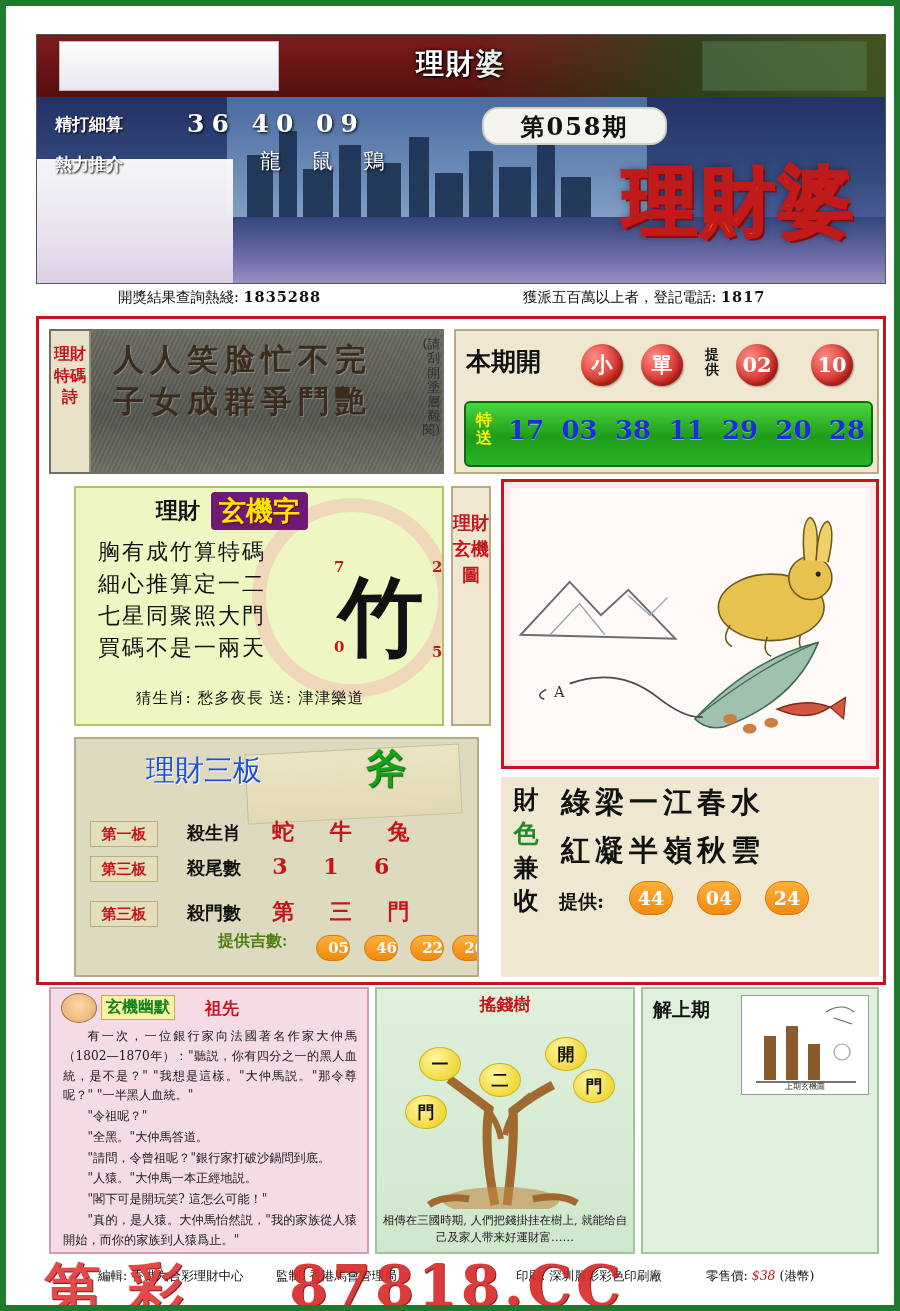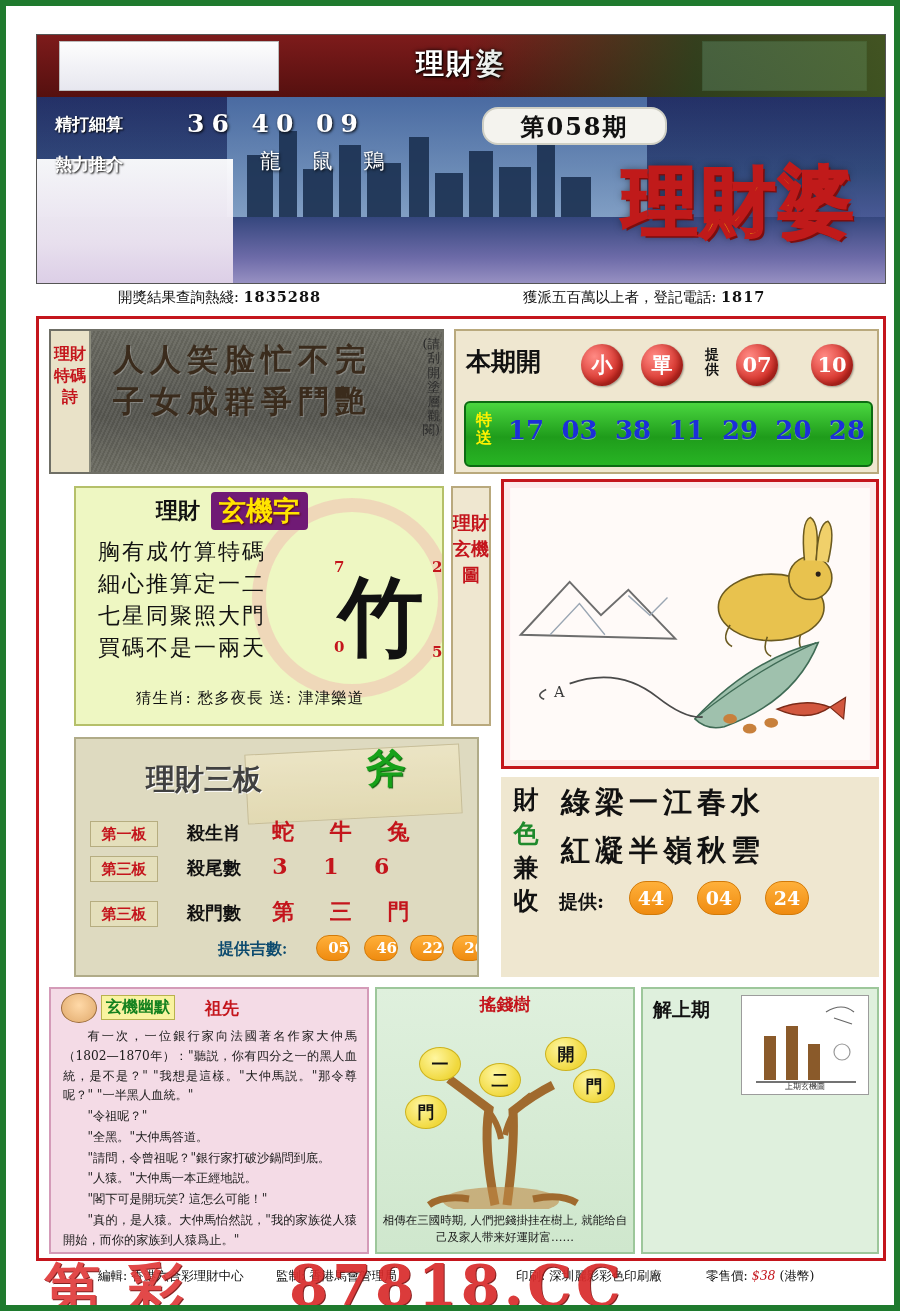--- a/index.html
+++ b/index.html
@@ -118,21 +118,21 @@
     position:absolute; left:20px; top:272px; width:850px; height:26px;
     color:#111; font-size:14.5px;
     font-family:"DejaVu Serif","Liberation Serif",serif;
   }
   .hot-a { position:absolute; left:82px; top:2px; }
   .hot-b { position:absolute; left:455px; top:2px;margin-left:32px; }
   .hot-num { font-weight:bold; letter-spacing:1px; }
 
   
   .bodyframe {
-    position:absolute; left:20px; top:302px; width:850px; height:945px;
+    position:absolute; left:20px; top:302px; width:850px; height:669px;
     border:3px solid #c4151c;
     background:#fff;
   }
 
   
   .poembox {
     position:absolute; left:10px; top:10px; width:395px; height:145px;
     background:#5b5b55;
     border:2px solid #6f6f66;
     display:flex;
@@ -264,21 +264,21 @@
   }
   .pic-inner { position:absolute; inset:6px; background:#fff7f7; }
 
   
   .boardbox {
     position:absolute; left:35px; top:418px; width:405px; height:240px;
     background:#dedac0; border:2px solid #b0ab88;
     overflow:hidden;
   }
   .board-title {
-    position:absolute; left:70px; top:21px; font-size:29px; font-weight:bold; color:#404040;
+    position:absolute; left:70px; top:12px; font-size:29px; font-weight:normal; color:#1d4ed8;
     font-family:"DejaVu Serif","Liberation Serif",serif;
     text-shadow:1px 1px 0 #fff;
   }
   .axe {
     position:absolute; left:290px; top:2px; font-size:40px; font-weight:bold; color:#17a11a;
     font-family:"DejaVu Serif","Liberation Serif",serif;
     text-shadow:1px 1px 1px #0a5d0b;
   }
   .sheet {
     position:absolute; left:170px; top:10px; width:215px; height:70px;
@@ -291,21 +291,21 @@
     border:1px solid #b6ad80; color:#c4151c; font-weight:bold; font-size:15px;
     text-align:center; line-height:24px;
     font-family:"DejaVu Serif","Liberation Serif",serif;
   }
   .blab { display:inline-block; margin-left:24px; font-size:18px; font-weight:bold; color:#111;
           font-family:"DejaVu Serif","Liberation Serif",serif; }
   .bval { display:inline-block; margin-left:26px; font-size:22px; font-weight:bold; color:#c4151c;
           letter-spacing:14px;
           font-family:"DejaVu Serif","Liberation Serif",serif; }
   .lucky {
-    position:absolute; left:142px; top:200px; font-size:16px; font-weight:bold; color:#0c4a6e;
+    position:absolute; left:142px; top:192px; font-size:16px; font-weight:bold; color:#4d7c0f;
     font-family:Liberation Serif, serif;
   }
   .lball {
     position:absolute; top:196px; width:34px; height:26px; border-radius:13px;
     background:linear-gradient(180deg,#ffb03a,#ef8b10);
     border:1px solid #d27a08; color:#fff; font-weight:bold; font-size:15px;
     text-align:right; line-height:24px;
     font-family:"DejaVu Serif","Liberation Serif",serif;
   }
 
@@ -491,21 +491,21 @@
         <div class="poem-side">(請刮開塗層觀閱)</div>
       </div>
     </div>
 
     <div class="resultbox">
       <div class="res-top">
         <div class="res-title">本期開</div>
         <div class="ball red" style="left:125px;">小</div>
         <div class="ball red" style="left:185px;">單</div>
         <div class="res-tigong">提供</div>
-        <div class="ball red" style="left:280px;">07</div>
+        <div class="ball red" style="left:280px;">02</div>
         <div class="ball red" style="left:355px;">10</div>
       </div>
       <div class="res-green">
         <div class="res-song">特送</div>
         <div class="res-specials">
           <span>17</span>
           <span>03</span>
           <span>38</span>
           <span>11</span>
           <span>29</span>

